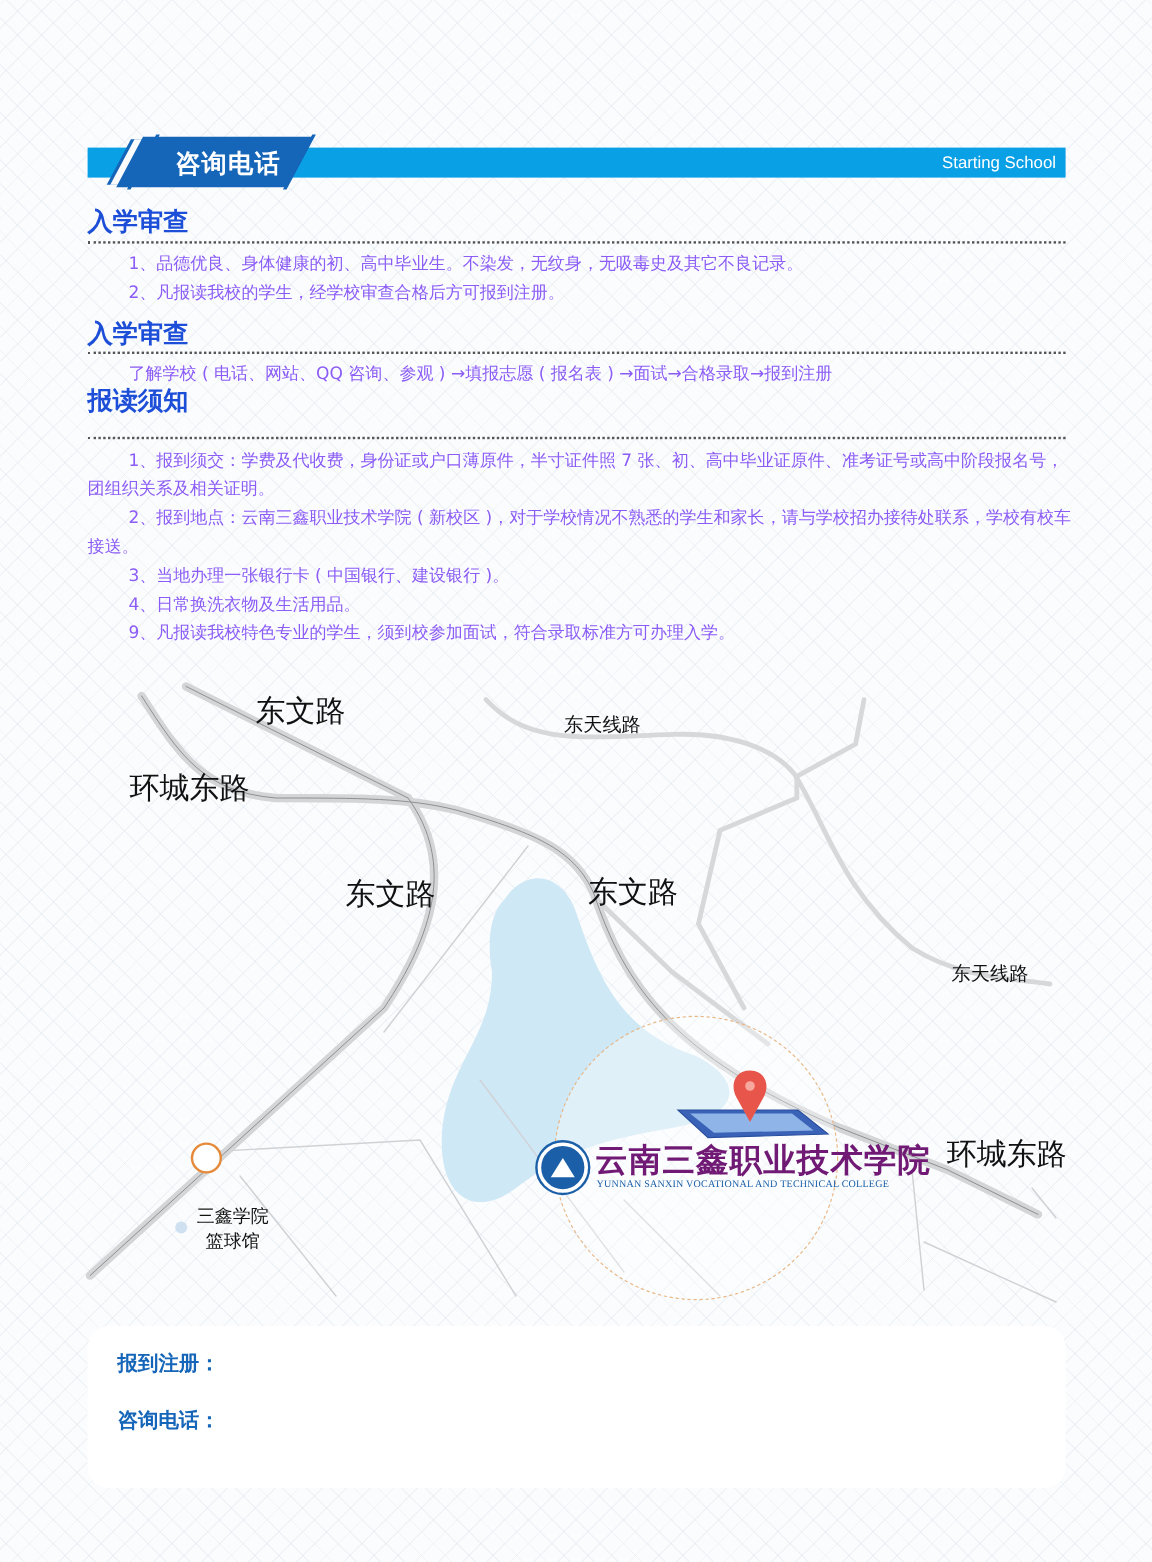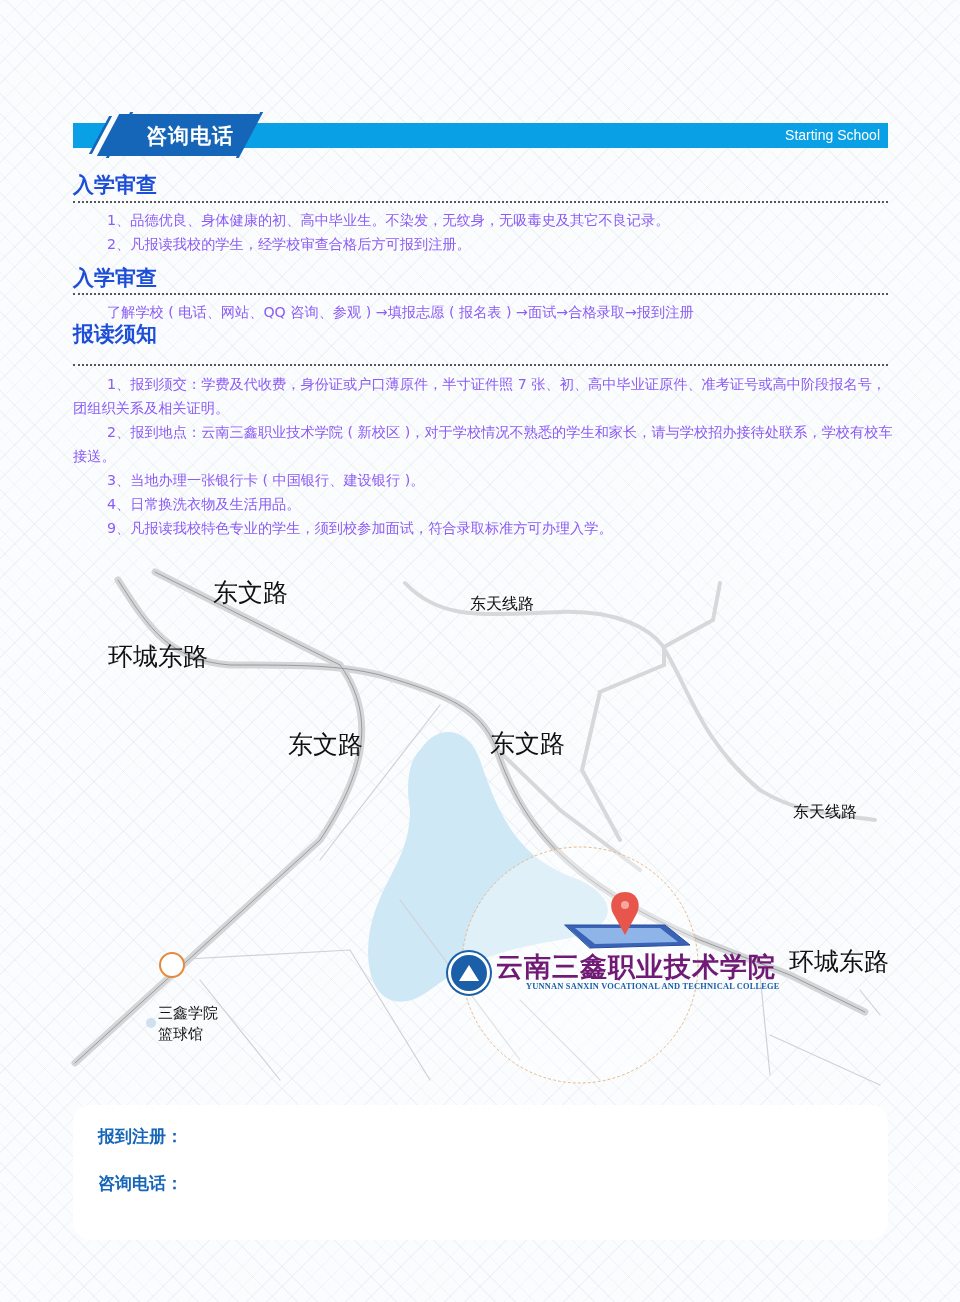--- a/index.html
+++ b/index.html
@@ -45,27 +45,27 @@
   }
   .para {
     position: absolute; left: 73px; width: 820px;
     font-size: 14.2px; line-height: 24px; color: #8b5cf6;
     text-indent: 34px;
   }
   .map { position: absolute; left: 0; top: 560px; width: 960px; height: 540px; }
   .map-label { position: absolute; color: #111; white-space: nowrap; }
   .lg { font-size: 25px; }
   .sm { font-size: 16px; }
-  .xs { font-size: 15px; line-height: 21px; }
+  .xs { font-size: 15px; text-align: center; line-height: 21px; }
   .logo-cn {
     position: absolute; left: 496px; top: 949px; font-size: 27px; font-weight: bold;
     color: #701a75; font-family: "DejaVu Serif", serif; letter-spacing: 1px;
   }
   .logo-en {
-    position: absolute; left: 526px; top: 982px; font-size: 8.4px; font-weight: bold;
+    position: absolute; left: 497px; top: 982px; font-size: 8.4px; font-weight: normal;
     color: #1b5fa8; font-family: "Liberation Serif", serif; letter-spacing: 0.2px;
   }
   .logo-badge {
     position: absolute; left: 448px; top: 952px; width: 42px; height: 42px; border-radius: 50%;
     background: #1b5fa8; border: 3px solid #fff; box-shadow: 0 0 0 2px #1b5fa8;
   }
   .logo-badge::after {
     content: ""; position: absolute; left: 8px; top: 10px; width: 0; height: 0;
     border-left: 10px solid transparent; border-right: 10px solid transparent;
     border-bottom: 16px solid #fff;

